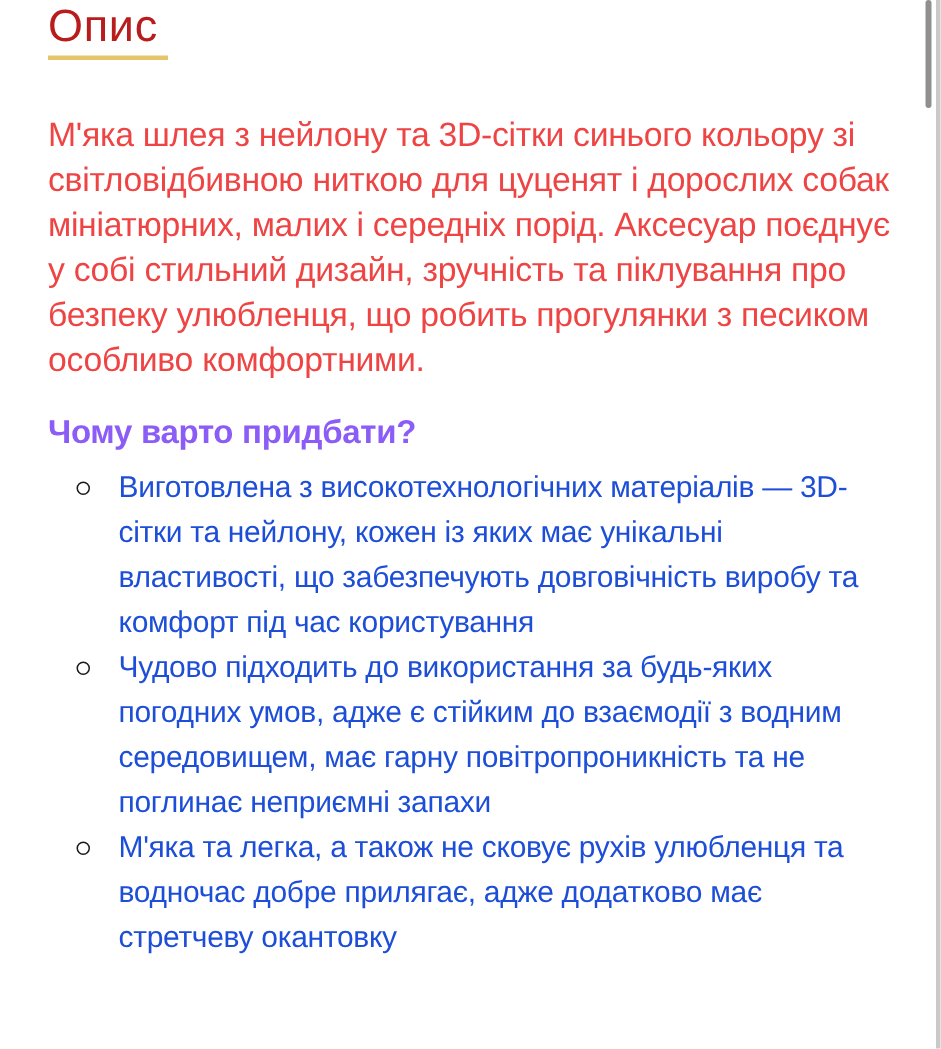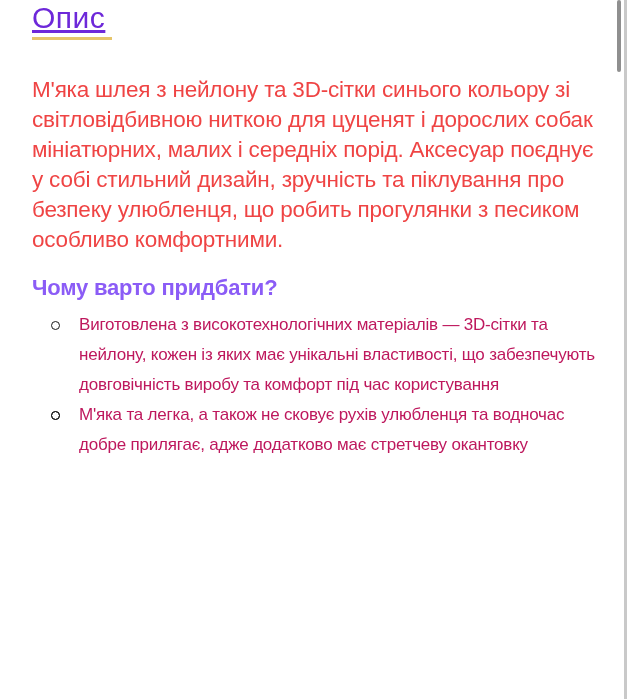--- a/index.html
+++ b/index.html
@@ -21,22 +21,21 @@
       top: 0;
       width: 565px;
     }
     .title {
       font-size: 30px;
       line-height: 36px;
       margin: 0;
       padding-top: 0px;
       font-weight: normal;
       letter-spacing: 0.5px;
-      color: #6d28d9;
-      text-decoration: underline;
+      color: #b91c1c;
     }
     .title-underline {
       width: 80px;
       height: 3px;
       background: #e6c56a;
       margin-top: 1px;
     }
     .description {
       margin: 35px 0 0 0;
       font-size: 22.5px;
@@ -53,23 +52,23 @@
       letter-spacing: -0.2px;
     }
     .reasons {
       list-style: none;
       margin: 7px 0 0 0;
       padding: 0;
     }
     .reason {
       position: relative;
       padding-left: 47px;
-      font-size: 17px;
+      font-size: 20px;
       line-height: 30px;
-      color: #be185d;
+      color: #1d4ed8;
       letter-spacing: -0.2px;
     }
     .bullet {
       position: absolute;
       left: 19px;
       top: 11px;
       width: 7px;
       height: 7px;
       border: 1.6px solid #1a1a1a;
       border-radius: 50%;
@@ -104,20 +103,21 @@
 
   <h3 class="subheading">Чому варто придбати?</h3>
 
   <ul class="reasons">
     <li class="reason">
       <span class="bullet"></span>
       <span>Виготовлена з високотехнологічних матеріалів — 3D-сітки та нейлону, кожен із яких має унікальні властивості, що забезпечують довговічність виробу та комфорт під час користування</span>
     </li>
     <li class="reason">
       <span class="bullet"></span>
+      <span>Чудово підходить до використання за будь-яких погодних умов, адже є стійким до взаємодії з водним середовищем, має гарну повітропроникність та не поглинає неприємні запахи</span>
     </li>
     <li class="reason">
       <span class="bullet"></span>
       <span>М'яка та легка, а також не сковує рухів улюбленця та водночас добре прилягає, адже додатково має стретчеву окантовку</span>
     </li>
   </ul>
 </div>
 
 <div class="scrollbar-track"></div>
 <div class="scrollbar-thumb"></div>

